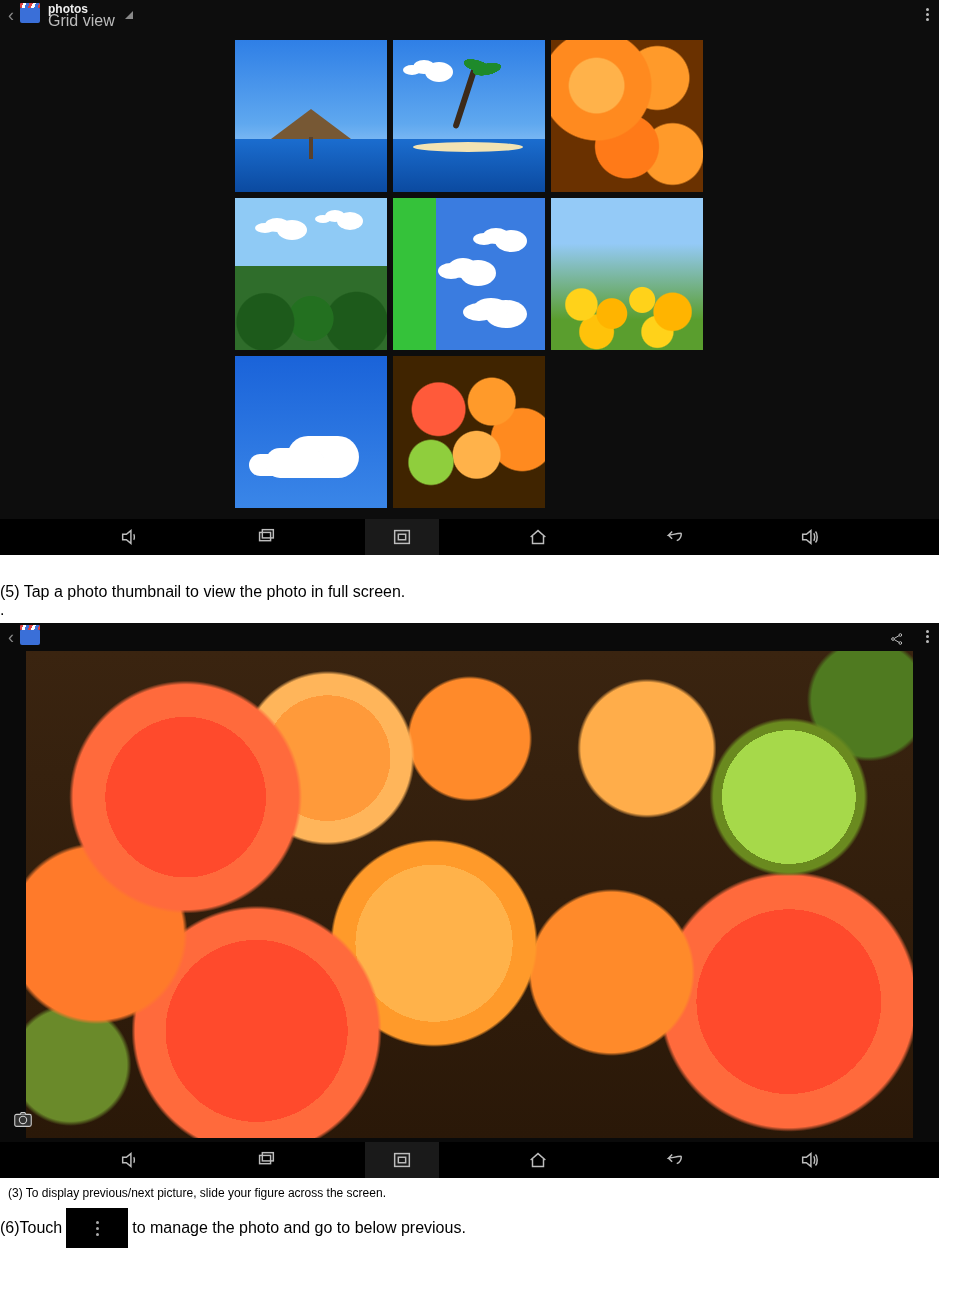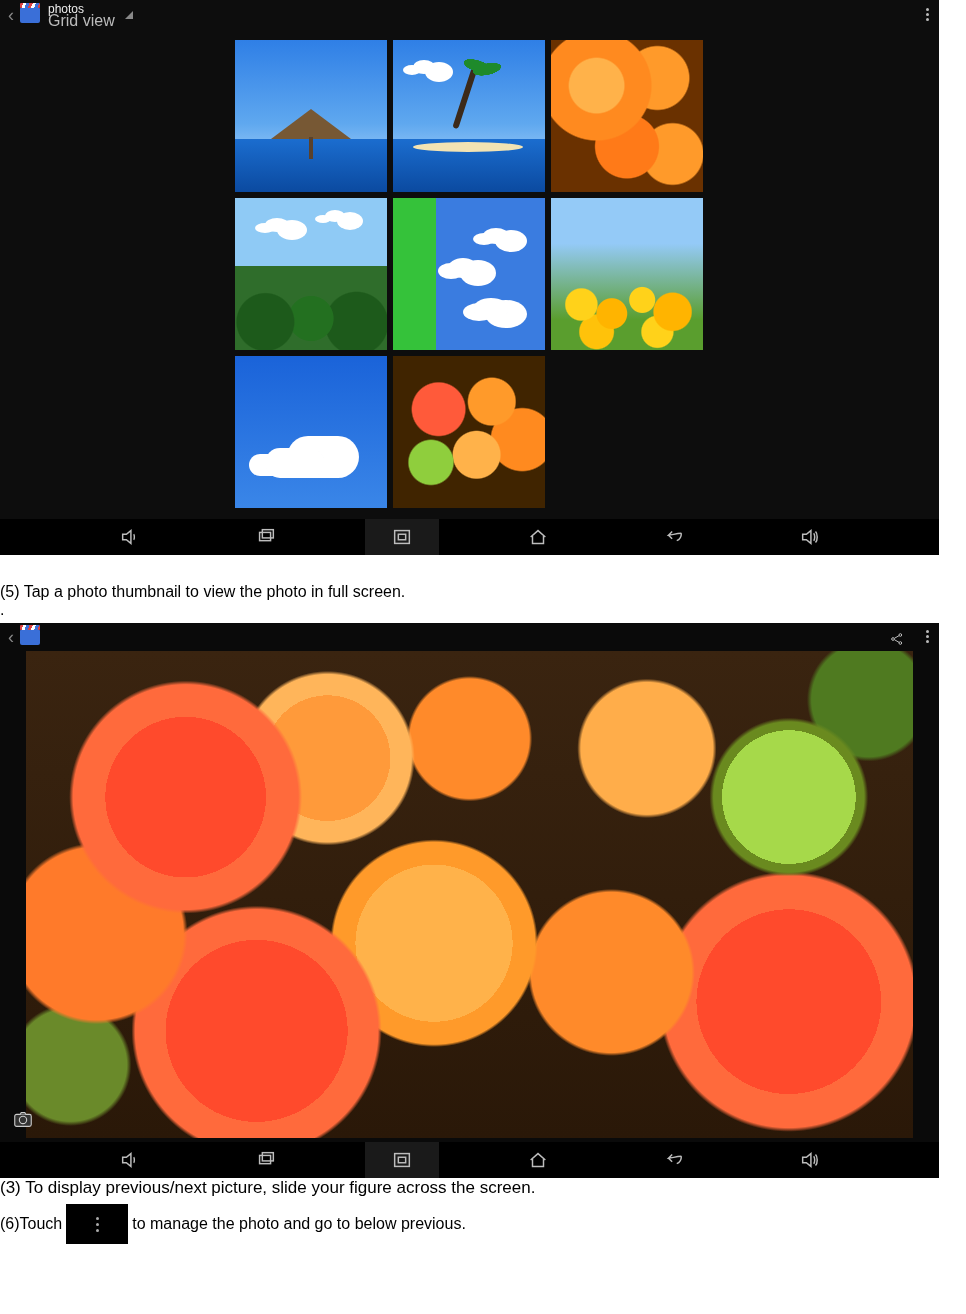--- a/index.html
+++ b/index.html
@@ -6,21 +6,21 @@
   body { width: 966px; background: #fff; font-family: Arial, sans-serif; font-size: 16px; color: #000; }
 
   
   .device1 { width: 939px; height: 555px; background: #0d0d0d; margin: 0 0 8px 0; position: relative; }
   .topbar1 { position: absolute; top: 2px; left: 0; right: 0; height: 26px; display: flex; align-items: center; padding: 0 8px; }
   .topbar1 .chevl { color: #888; font-size: 18px; margin-right: 6px; }
   .clap { width: 20px; height: 16px; background: #3a6fd8; position: relative; border-radius: 2px; }
   .clap::before { content:""; position:absolute; top:-4px; left:0; width:20px; height:5px;
     background: repeating-linear-gradient(110deg,#d44 0 3px,#fff 3px 6px,#3a6fd8 6px 9px); border-radius:1px; }
   .topbar1 .tcol { margin-left: 8px; color: #eee; font-size: 12px; line-height: 12px; }
-  .topbar1 .tcol .t1 { font-weight: 400; }
+  .topbar1 .tcol .t1 { font-weight: 700; }
   .topbar1 .tcol .t2 { font-size: 16px; color: #bbb; }
   .topbar1 .tri { margin-left: 10px; width:0; height:0; border-left:8px solid transparent; border-bottom:8px solid #888; }
   .topbar1 .menuR { position: absolute; right: 10px; top: 6px; color: #bbb; display:flex; flex-direction:column; gap:2px; }
   .menuR span { width:3px; height:3px; background:#bbb; border-radius:50%; }
 
   .grid9 { position: absolute; top: 40px; left: 235px; width: 468px; display:flex; flex-wrap:wrap; gap:6px; }
   .cell { width: 152px; height: 152px; background:#222; position:relative; overflow:hidden; }
 
   
   .sky { background: linear-gradient(#2f7fe6 0%, #5fa8ef 55%, #c9e4ff 100%); }
@@ -106,21 +106,21 @@
       radial-gradient(circle at 66% 66%, #ff8a2a 0 12%, transparent 12.5%),
       radial-gradient(circle at 86% 72%, #ff4a2c 0 11%, #ff6a3c 11% 15%, transparent 15.5%),
       radial-gradient(circle at 5% 85%, #6a8a2a 0 6%, transparent 6.5%),
       radial-gradient(circle at 95% 10%, #4f7a20 0 6%, transparent 6.5%),
       linear-gradient(#3a2410,#2a1808);
   }
   .camico{position:absolute;left:12px;bottom:44px;}
   .camico svg{width:22px;height:22px;stroke:#ccc;fill:#333;stroke-width:1.2;}
 
   
-  .after2 p { font-size:17px; margin:0; }
+  .after2 p { font-size:12px; margin:8px; }
   .line5{display:flex;align-items:center;gap:4px;margin-top:6px;}
   .menubtn{width:62px;height:40px;background:#000;display:flex;align-items:center;justify-content:center;}
   .menubtn .dots{display:flex;flex-direction:column;gap:3px;}
   .menubtn .dots span{width:3px;height:3px;background:#aaa;border-radius:50%;}
 </style>
 </head>
 <body>
 
 <div class="device1">
   <div class="topbar1">

